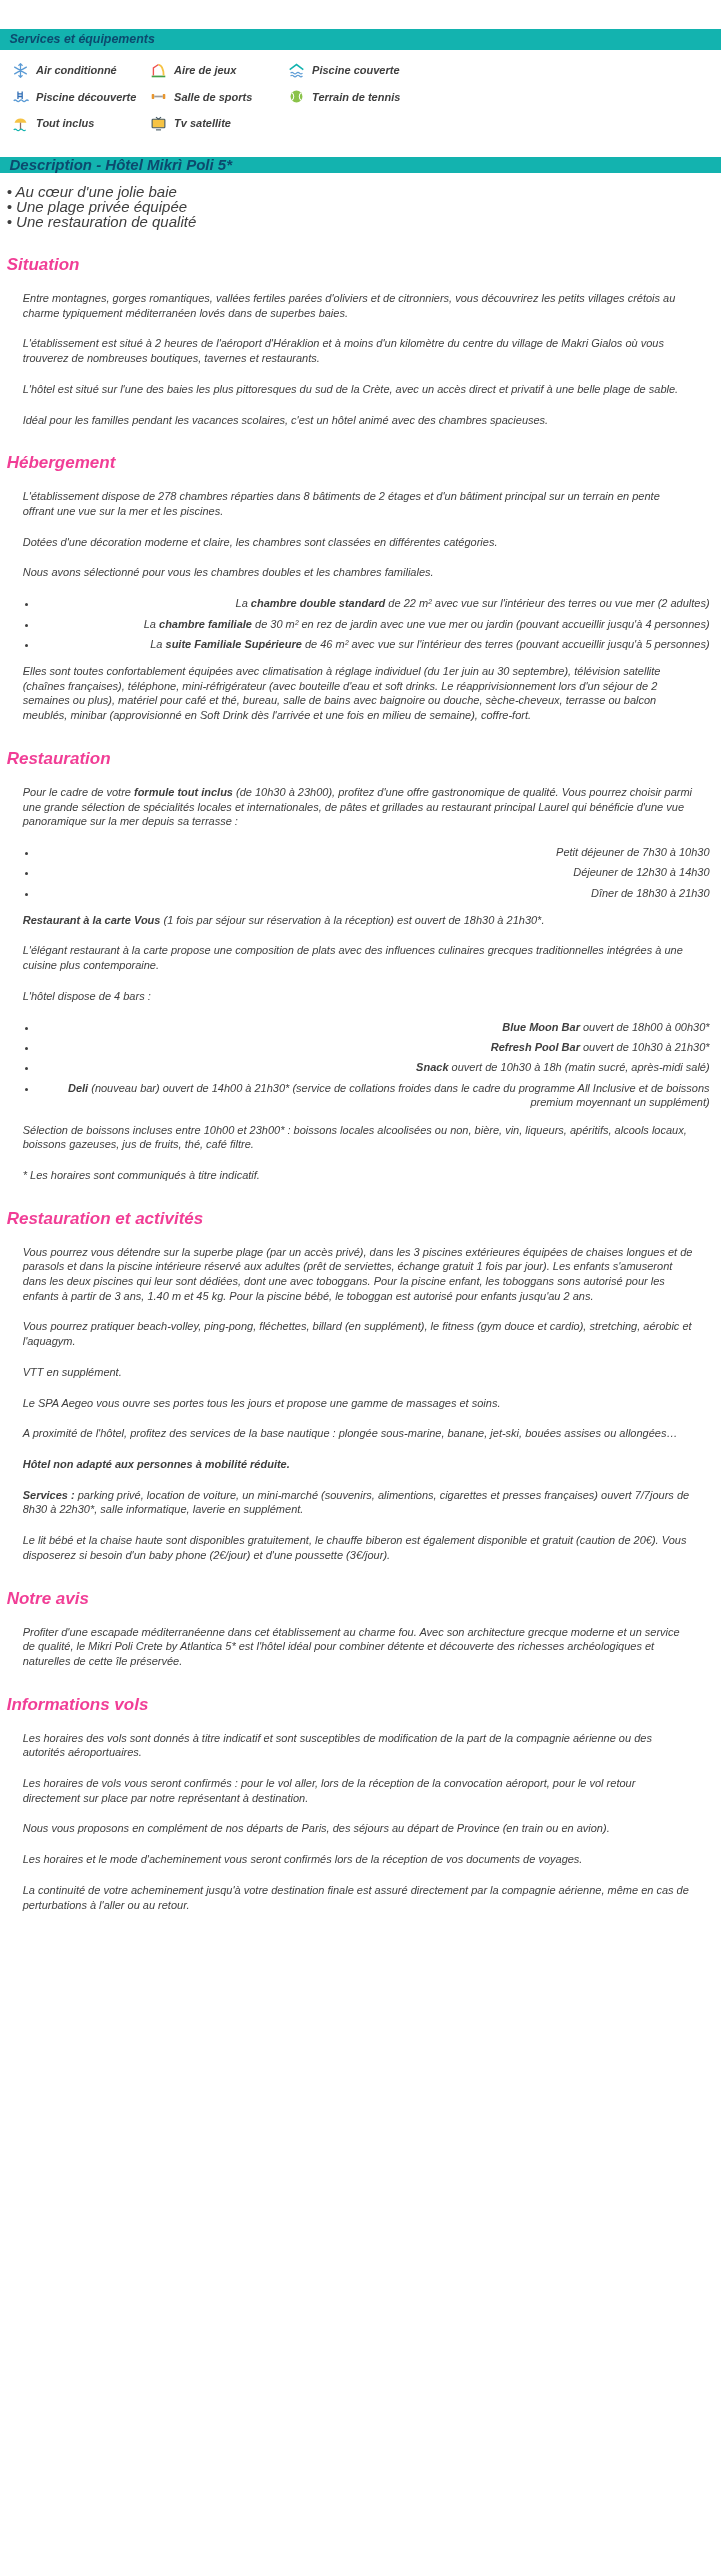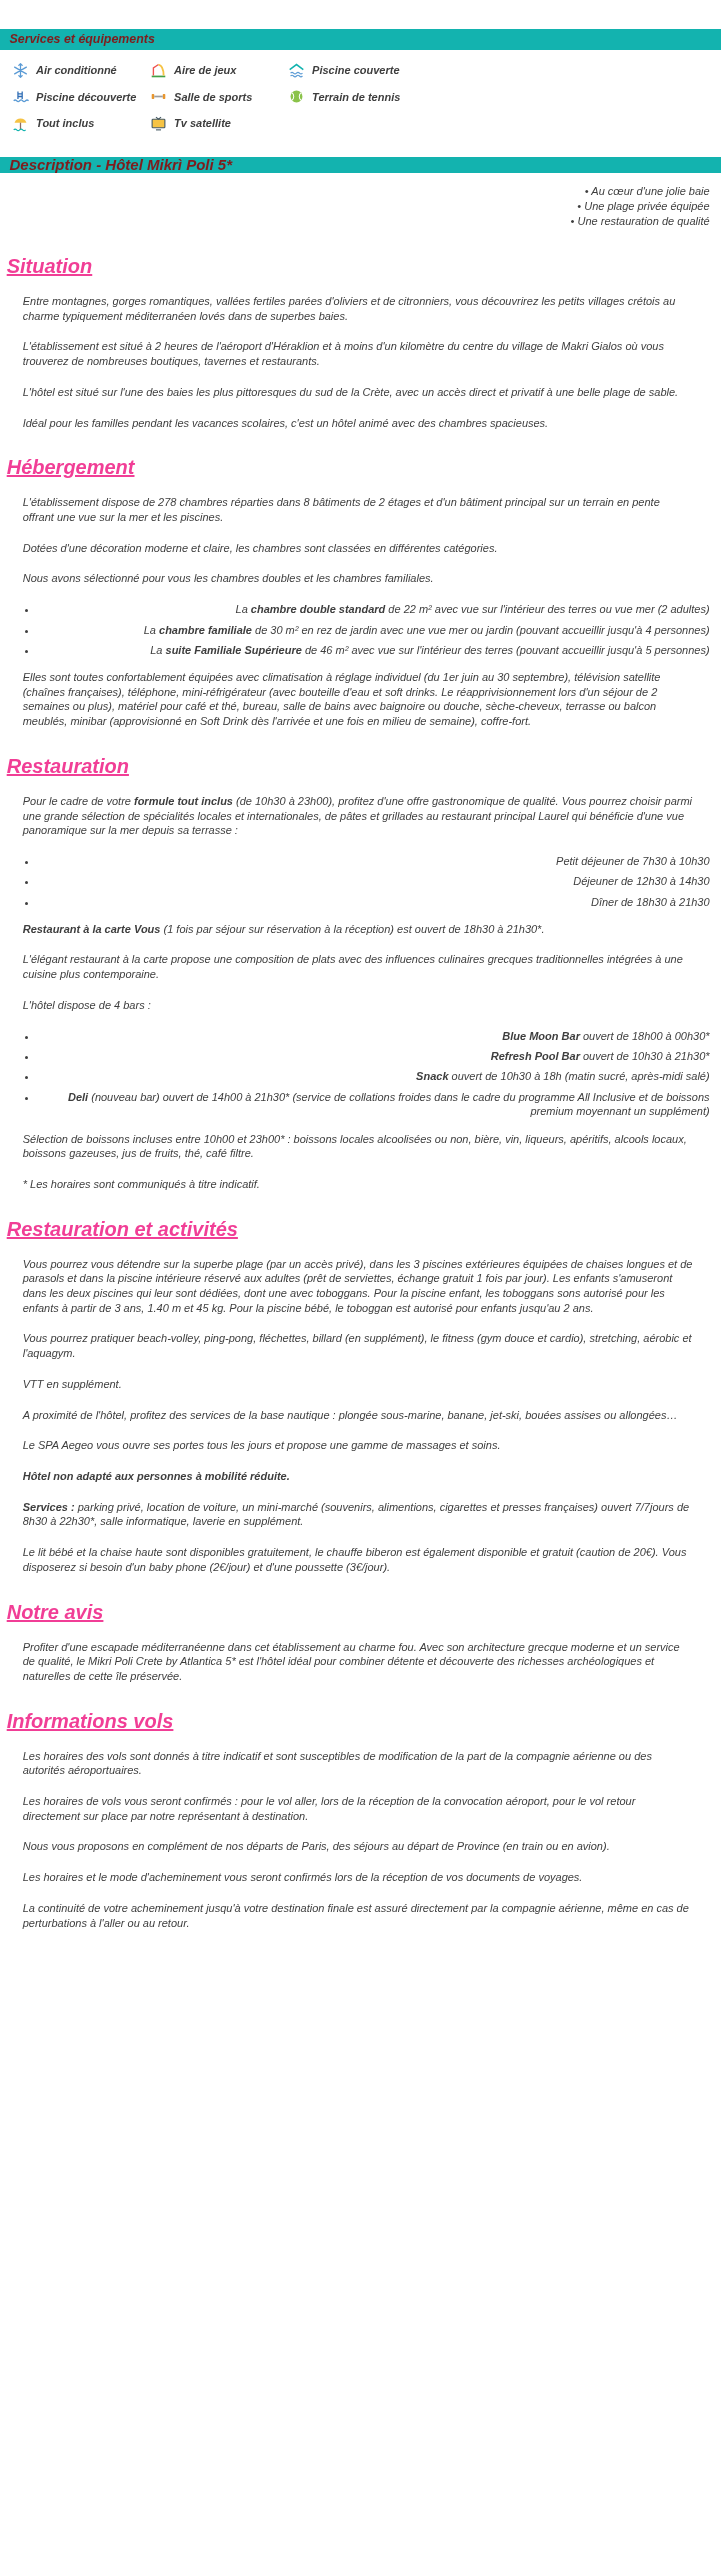--- a/index.html
+++ b/index.html
@@ -1,31 +1,31 @@
 <!DOCTYPE html>
 <html style="--teal: #13b3af; --pink: #f13e96; --text: #3e3e3e;font-size:15px"><head>
 <meta charset="utf-8">
 <style>
   :root { --teal:#13b3af; --pink:#f13e96; --text:#3e3e3e; }
   * { box-sizing:border-box; }
   body { margin:0; background:#ffffff; font-family:"Liberation Sans", sans-serif; color:var(--text); }
   .page { width:721px; min-height:2576px; padding:28.5px 0 23px; font-style:italic; }
-  .bar { background:var(--teal); color:#7f1d1d; font-weight:bold; padding:2.9px 9.5px; display:flex; align-items:center; }
+  .bar { background:var(--teal); color:#0c4a6e; font-weight:bold; padding:2.9px 9.5px; display:flex; align-items:center; }
   .bar-small { font-size:12.4px; height:21px; }
   .bar-large { font-size:15px; height:16px; margin-top:21px; }
   .services-grid { display:grid; grid-template-columns:138px 138px 152px; row-gap:9.5px; padding:12.4px 0 3.8px 12.4px; }
   .service { display:flex; align-items:center; gap:6.7px; }
   .service-icon { width:17px; height:17px; flex:0 0 17px; display:inline-flex; }
   .service-icon svg { display:block; }
   .service-label { font-size:11px; font-weight:bold; white-space:nowrap; }
   .content { padding:0 11.4px 0 6.7px; }
   .highlights { padding:11.4px 11.4px 0 6.7px; }
-  .highlight { font-size:11px; line-height:15px;text-align:right; }
+  .highlight { font-size:15px; line-height:15px; }
   .highlight::before { content:"•  "; }
-  .section-title { color:var(--pink); font-size:20px; font-weight:bold; margin:26px 0 11.4px; font-style:italic;text-decoration:underline; }
+  .section-title { color:var(--pink); font-size:17px; font-weight:bold; margin:26px 0 11.4px; font-style:italic; }
   p { font-size:11px; line-height:14.7px; margin:16px; }
   p.gap { margin-top:12.4px; }
   ul { margin:9.5px 0 11.4px; padding-left:31px; font-size:11px; line-height:14.7px; }
   li { margin:0 0 5.7px;text-align:right; }
   .b { font-weight:bold; }
 </style>
 </head>
 <body>
 
 <div class="page">
@@ -156,22 +156,22 @@
         <li><span class="b">Refresh Pool Bar</span><span> ouvert de 10h30 à 21h30*</span></li>
         <li><span class="b">Snack</span><span> ouvert de 10h30 à 18h (matin sucré, après-midi salé)</span></li>
         <li><span class="b">Deli</span><span> (nouveau bar) ouvert de 14h00 à 21h30* (service de collations froides dans le cadre du programme All Inclusive et de boissons premium moyennant un supplément)</span></li>
       </ul>
       <p class="gap"><span>Sélection de boissons incluses entre 10h00 et 23h00* : boissons locales alcoolisées ou non, bière, vin, liqueurs, apéritifs, alcools locaux, boissons gazeuses, jus de fruits, thé, café filtre.</span></p>
       <p class="gap"><span>* Les horaires sont communiqués à titre indicatif.</span></p>
       <h2 class="section-title">Restauration et activités</h2>
       <p><span>Vous pourrez vous détendre sur la superbe plage (par un accès privé), dans les 3 piscines extérieures équipées de chaises longues et de parasols et dans la piscine intérieure réservé aux adultes (prêt de serviettes, échange gratuit 1 fois par jour). Les enfants s'amuseront dans les deux piscines qui leur sont dédiées, dont une avec toboggans. Pour la piscine enfant, les toboggans sons autorisé pour les enfants à partir de 3 ans, 1.40 m et 45 kg. Pour la piscine bébé, le toboggan est autorisé pour enfants jusqu'au 2 ans.</span></p>
       <p class="gap"><span>Vous pourrez pratiquer beach-volley, ping-pong, fléchettes, billard (en supplément), le fitness (gym douce et cardio), stretching, aérobic et l'aquagym.</span></p>
       <p><span>VTT en supplément.</span></p>
+      <p class="gap"><span>Le SPA Aegeo vous ouvre ses portes tous les jours et propose une gamme de massages et soins.</span></p>
       <p class="gap"><span>A proximité de l'hôtel, profitez des services de la base nautique : plongée sous-marine, banane, jet-ski, bouées assises ou allongées…</span></p>
-      <p class="gap"><span>Le SPA Aegeo vous ouvre ses portes tous les jours et propose une gamme de massages et soins.</span></p>
       <p class="gap"><span class="b">Hôtel non adapté aux personnes à mobilité réduite.</span></p>
       <p class="gap"><span class="b">Services :</span><span> parking privé, location de voiture, un mini-marché (souvenirs, alimentions, cigarettes et presses françaises) ouvert 7/7jours de 8h30 à 22h30*, salle informatique, laverie en supplément.</span></p>
       <p><span>Le lit bébé et la chaise haute sont disponibles gratuitement, le chauffe biberon est également disponible et gratuit (caution de 20€). Vous disposerez si besoin d'un baby phone (2€/jour) et d'une poussette (3€/jour).</span></p>
       <h2 class="section-title">Notre avis</h2>
       <p><span>Profiter d'une escapade méditerranéenne dans cet établissement au charme fou. Avec son architecture grecque moderne et un service de qualité, le Mikri Poli Crete by Atlantica 5* est l'hôtel idéal pour combiner détente et découverte des richesses archéologiques et naturelles de cette île préservée.</span></p>
       <h2 class="section-title">Informations vols</h2>
       <p><span>Les horaires des vols sont donnés à titre indicatif et sont susceptibles de modification de la part de la compagnie aérienne ou des autorités aéroportuaires.</span></p>
       <p><span>Les horaires de vols vous seront confirmés : pour le vol aller, lors de la réception de la convocation aéroport, pour le vol retour directement sur place par notre représentant à destination.</span></p>
       <p class="gap"><span>Nous vous proposons en complément de nos départs de Paris, des séjours au départ de Province (en train ou en avion).</span></p>
       <p><span>Les horaires et le mode d'acheminement vous seront confirmés lors de la réception de vos documents de voyages.</span></p>

